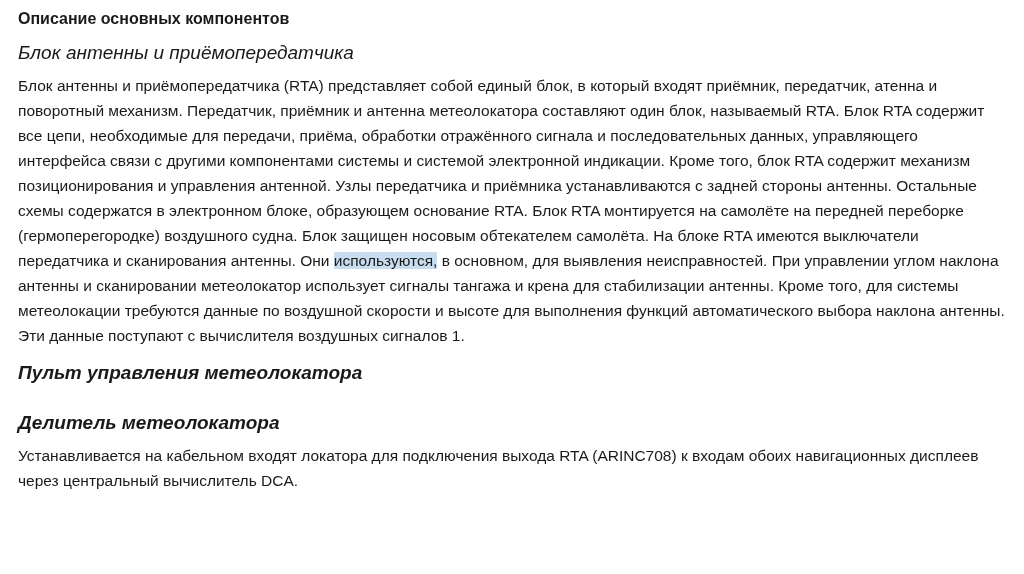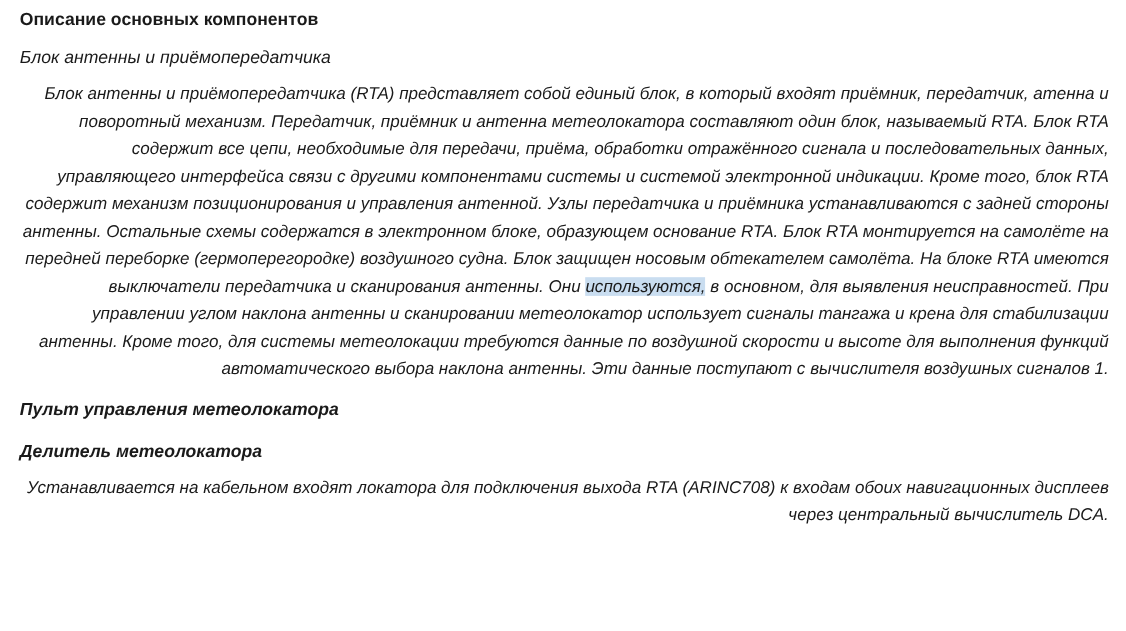--- a/index.html
+++ b/index.html
@@ -22,38 +22,37 @@
   }
   .doc-title {
     font-size: 16px;
     font-weight: bold;
     margin: 0 0 12px 0;
     line-height: 22px;
   }
   .section-heading {
     font-style: italic;
     font-weight: normal;
-    font-size: 16px;
+    font-size: 19px;
     margin: 0 0 9px 0;
     line-height: 22px;
   }
   .section-heading.bold {
     font-weight: bold;
   }
   .body-para {
     margin: 0 0 10px 0;
     max-width: 992px;
-    text-align: right;
-    font-style: italic;
+    text-align: left;
   }
   .section + .section .section-heading {
     margin-top: 14px;
   }
   .section.gap-before .section-heading {
-    margin-top: 16px;
+    margin-top: 28px;
   }
   .hl {
     background: var(--highlight-color, #c9ddf0);
   }
 </style>
 </head>
 <body>
 
 <div class="page">
 

